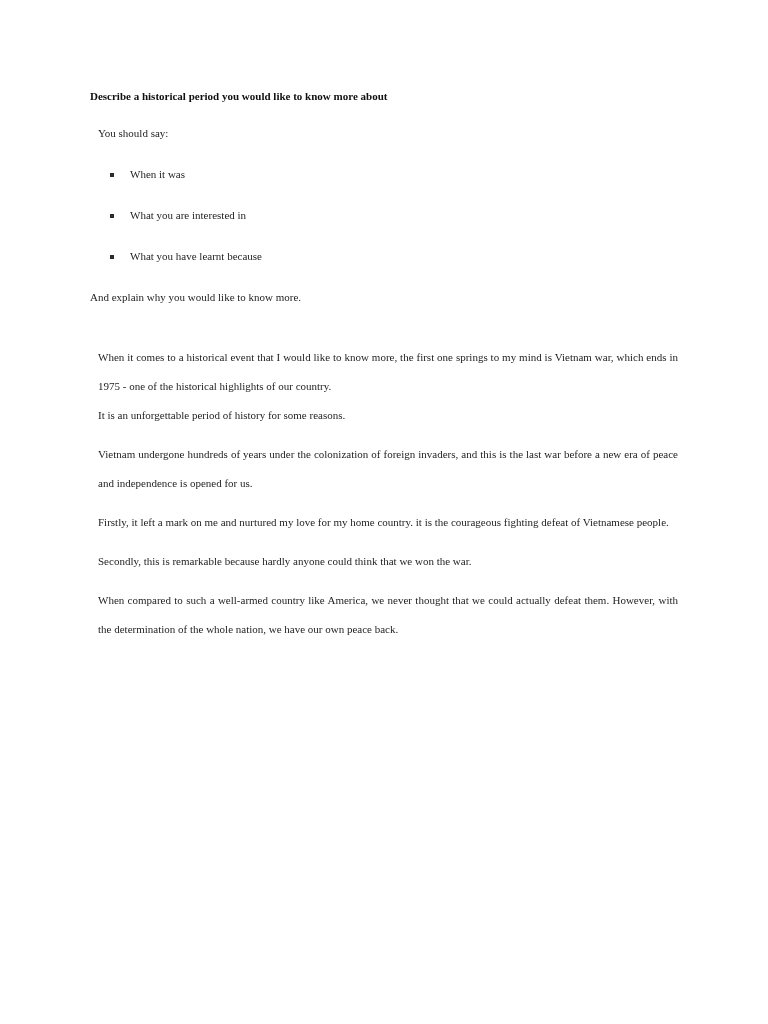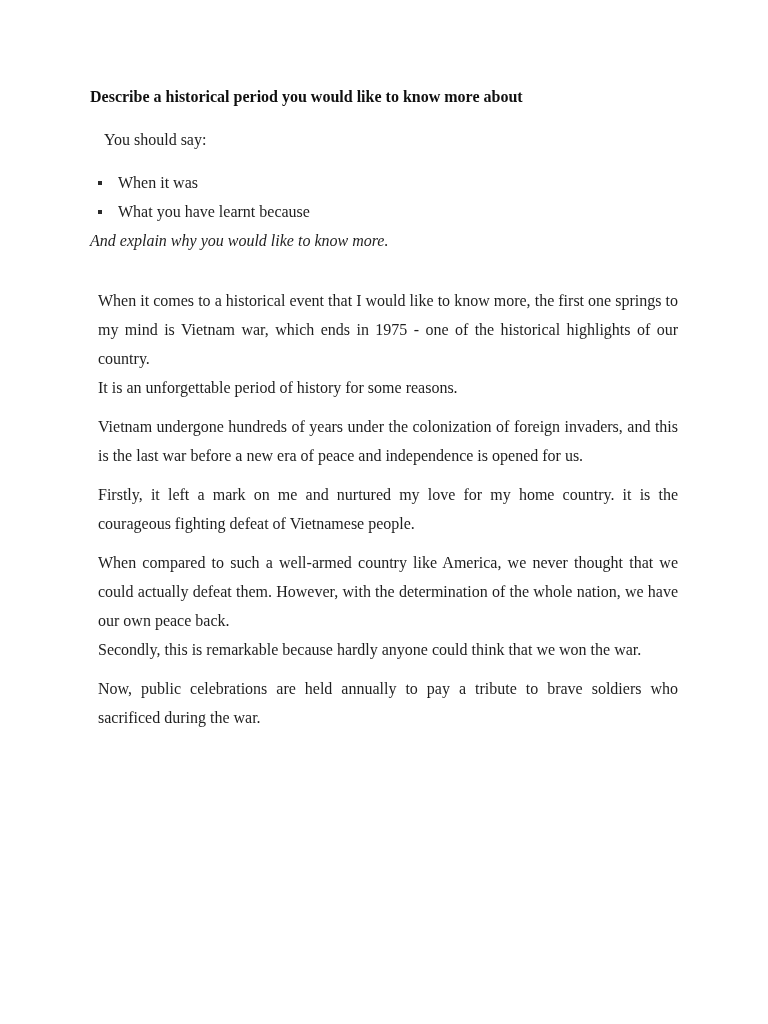--- a/index.html
+++ b/index.html
@@ -13,55 +13,54 @@
     height: 1024px;
     background: #ffffff;
     overflow: hidden;
   }
   .doc-content {
     position: absolute;
     left: 90px;
     top: 82px;
     width: 588px;
     font-family: "Liberation Serif", "DejaVu Serif", serif;
-    font-size: 16px;
+    font-size: 11px;
     line-height: 29px;
     color: #1e1e1e;
   }
   .cue-title {
     font-weight: bold;
     color: #101010;
     margin: 0;
   }
   .cue-line {
-    margin: 14px;
+    margin: 8px;
   }
   .bullet-list {
     margin: 0;
     padding: 0;
   }
   .bullet-item {
     display: flex;
-    margin: 0;
+    margin: 12px;
   }
   .bullet-marker {
     flex: 0 0 28px;
     position: relative;
   }
   .bullet-square {
     position: absolute;
     left: 8px;
     top: 13px;
     width: 4px;
     height: 4px;
     background: #2b2b2b;
   }
   .cue-outro {
     margin: 0 0 31px 0;
-    font-style: italic;
   }
   .para {
     text-align: justify;
     margin: 0 0 10px 8px;
   }
   .para.no-gap {
     margin-bottom: 0;
   }
 </style>
 </head>
@@ -78,31 +77,36 @@
         <div class="bullet-item">
           <span class="bullet-marker">
               <span class="bullet-square"></span>
             </span>
           <span>When it was</span>
         </div>
         <div class="bullet-item">
           <span class="bullet-marker">
               <span class="bullet-square"></span>
             </span>
+          <span>What you are interested in</span>
+        </div>
+        <div class="bullet-item">
+          <span class="bullet-marker">
+              <span class="bullet-square"></span>
+            </span>
           <span>What you have learnt because</span>
         </div>
       </div>
 
       <p class="cue-outro">And explain why you would like to know more.</p>
     </div>
 
     <div class="essay">
       <p class="para no-gap">When it comes to a historical event that I would like to know more, the first one springs to my mind is Vietnam war, which ends in 1975 - one of the historical highlights of our country.</p>
       <p class="para">It is an unforgettable period of history for some reasons.</p>
       <p class="para">Vietnam undergone hundreds of years under the colonization of foreign invaders, and this is the last war before a new era of peace and independence is opened for us.</p>
       <p class="para">Firstly, it left a mark on me and nurtured my love for my home country. it is the courageous fighting defeat of Vietnamese people.</p>
+      <p class="para">Secondly, this is remarkable because hardly anyone could think that we won the war.</p>
       <p class="para no-gap">When compared to such a well-armed country like America, we never thought that we could actually defeat them. However, with the determination of the whole nation, we have our own peace back.</p>
-      <p class="para">Secondly, this is remarkable because hardly anyone could think that we won the war.</p>
-      <p class="para">Now, public celebrations are held annually to&nbsp;pay a tribute to&nbsp;brave soldiers who sacrificed during the war.</p>
     </div>
 
   </div>
 </div>
 
 </body></html>

